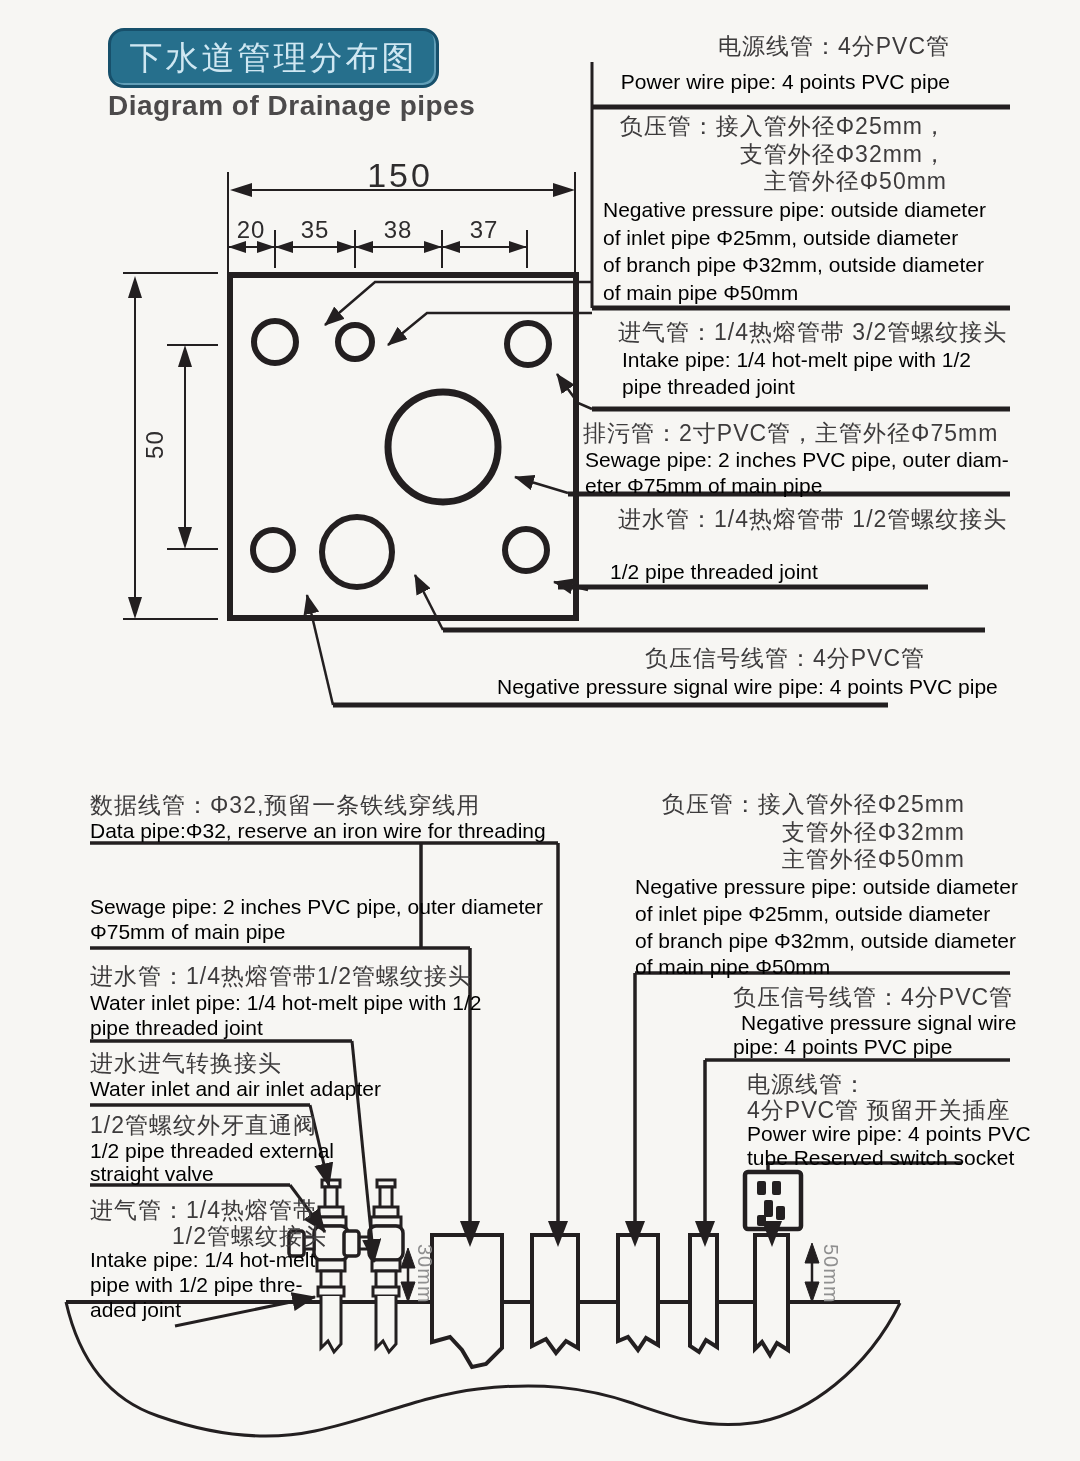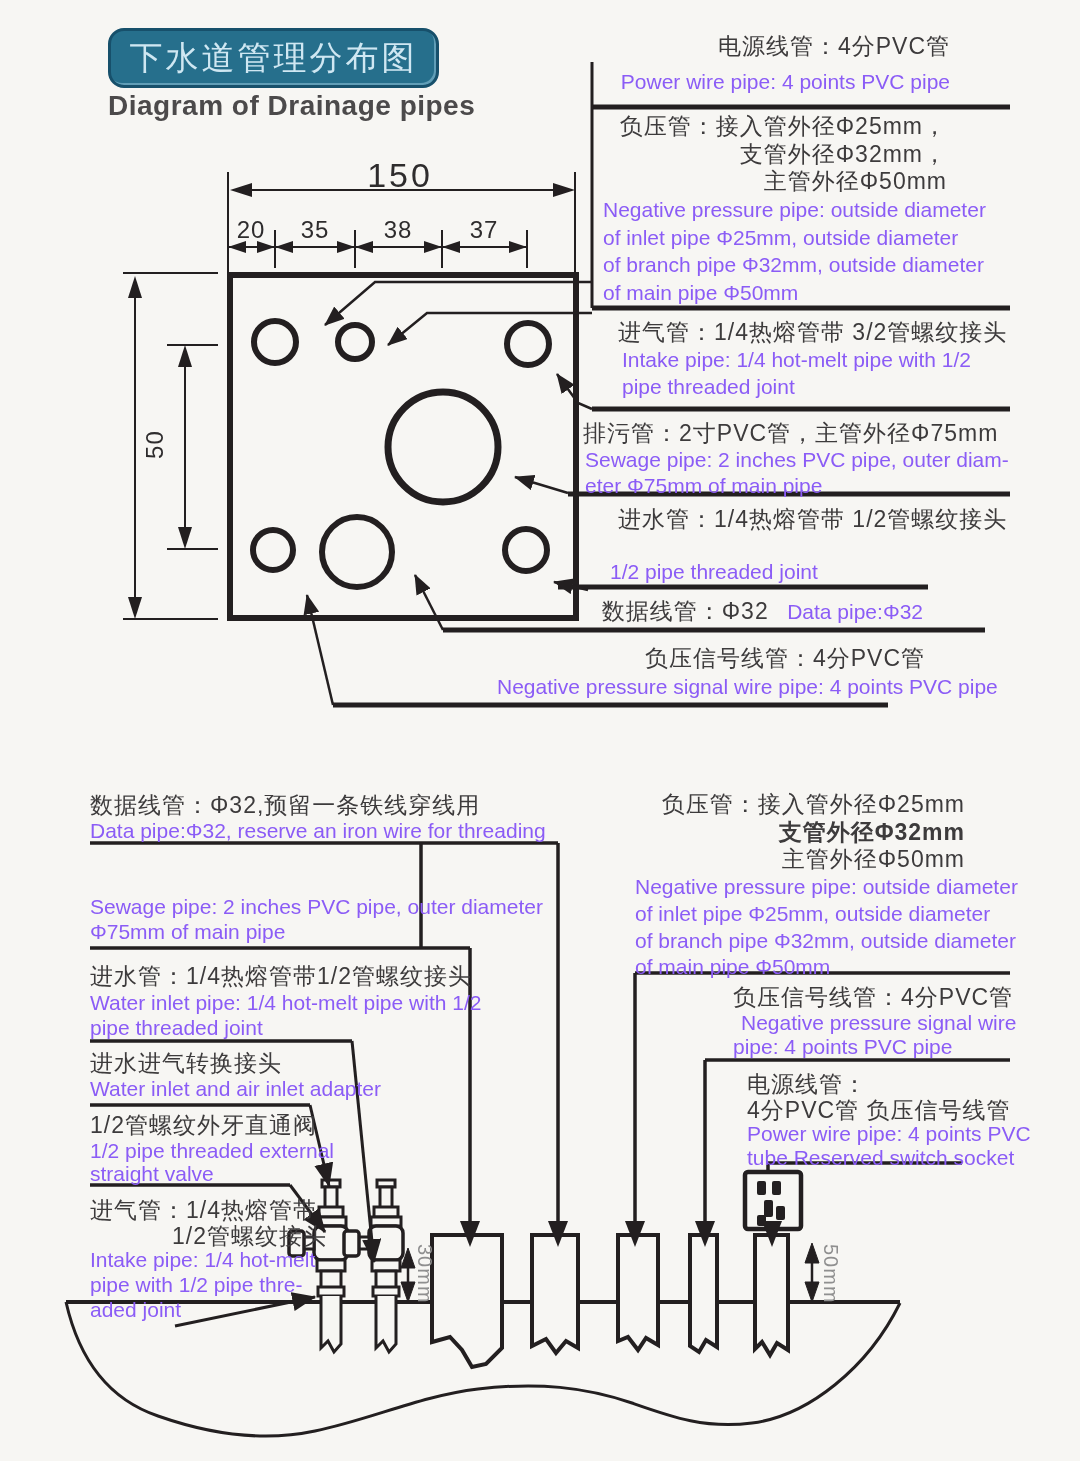--- a/index.html
+++ b/index.html
@@ -1,21 +1,21 @@
 <!DOCTYPE html>
 <html><head>
 <meta charset="utf-8">
 <style>
   html,body{margin:0;padding:0;background:#e8e8e8;}
   #stage{position:relative;width:1080px;height:1461px;background:#f7f6f3;overflow:hidden;
          font-family:"Liberation Sans","DejaVu Sans",sans-serif;color:#3d3b3c;}
   #art{position:absolute;left:0;top:0;z-index:1;}
   .txt{position:absolute;z-index:2;white-space:nowrap;line-height:1.05;}
   .zh{font-size:23px;letter-spacing:1px;color:#3d3b3c;}
-  .en{font-size:21px;color:#8b5cf6;}
+  .en{font-size:21px;color:#000000;}
   .dim{font-size:24px;color:#2e2c2d;letter-spacing:1px;}
   .dim-big{font-size:34px;letter-spacing:3px;}
   .vdim{writing-mode:vertical-rl;font-size:20px;color:#8f8f8f;letter-spacing:1px;}
   .rot{transform:rotate(-90deg);transform-origin:center center;text-align:center;}
   #badge{position:absolute;left:108px;top:28px;width:325px;height:54px;z-index:2;
          background:#266f8c;border:3px solid #17506b;border-radius:16px;
          display:flex;align-items:center;justify-content:center;
          box-shadow:inset -2px -2px 0 rgba(170,215,235,.45);}
   #badge span{color:#cfe7f2;font-size:33px;letter-spacing:3px;}
   #subtitle{position:absolute;left:108px;top:90px;z-index:2;font-size:28px;
@@ -220,24 +220,20 @@
 <div class="txt en" style="left:622px;top:349px;">Intake pipe: 1/4 hot-melt pipe with 1/2</div>
 <div class="txt en" style="left:622px;top:376px;">pipe threaded joint</div>
 
 <div class="txt zh" style="left:583px;top:421px;">排污管：2寸PVC管，主管外径Φ75mm</div>
 <div class="txt en" style="left:585px;top:449px;">Sewage pipe: 2 inches PVC pipe, outer diam-</div>
 <div class="txt en" style="left:585px;top:475px;">eter Φ75mm of main pipe</div>
 
 <div class="txt zh" style="left:618px;top:507px;">进水管：1/4热熔管带 1/2管螺纹接头</div>
 <div class="txt en" style="left:610px;top:561px;">1/2 pipe threaded joint</div>
 
-<div class="txt" style="right:157px;top:599px;">
-  <span class="zh">数据线管：Φ32</span>
-  <span class="en" style="margin-left:14px;">Data pipe:Φ32</span>
-</div>
 
 <div class="txt zh ra" style="right:155px;top:646px;">负压信号线管：4分PVC管</div>
 <div class="txt en" style="left:497px;top:676px;">Negative pressure signal wire pipe: 4 points PVC pipe</div>
 
 <div class="txt zh" style="left:90px;top:793px;">数据线管：Φ32,预留一条铁线穿线用</div>
 <div class="txt en" style="left:90px;top:820px;">Data pipe:Φ32, reserve an iron wire for threading</div>
 
 <div class="txt en" style="left:90px;top:896px;">Sewage pipe: 2 inches PVC pipe, outer diameter</div>
 <div class="txt en" style="left:90px;top:921px;">Φ75mm of main pipe</div>
 
@@ -252,32 +248,32 @@
 <div class="txt en" style="left:90px;top:1140px;">1/2 pipe threaded external</div>
 <div class="txt en" style="left:90px;top:1163px;">straight valve</div>
 
 <div class="txt zh" style="left:90px;top:1198px;">进气管：1/4热熔管带</div>
 <div class="txt zh" style="left:172px;top:1224px;">1/2管螺纹接头</div>
 <div class="txt en" style="left:90px;top:1249px;">Intake pipe: 1/4 hot-melt</div>
 <div class="txt en" style="left:90px;top:1274px;">pipe with 1/2 pipe thre-</div>
 <div class="txt en" style="left:90px;top:1299px;">aded joint</div>
 
 <div class="txt zh ra" style="right:115px;top:792px;">负压管：接入管外径Φ25mm</div>
-<div class="txt zh ra" style="right:115px;top:820px;font-weight:bold;">支管外径Φ32mm</div>
+<div class="txt zh ra" style="right:115px;top:820px;">支管外径Φ32mm</div>
 <div class="txt zh ra" style="right:115px;top:847px;">主管外径Φ50mm</div>
 <div class="txt en" style="left:635px;top:876px;">Negative pressure pipe: outside diameter</div>
 <div class="txt en" style="left:635px;top:903px;">of inlet pipe Φ25mm, outside diameter</div>
 <div class="txt en" style="left:635px;top:930px;">of branch pipe Φ32mm, outside diameter</div>
 <div class="txt en" style="left:635px;top:956px;">of main pipe Φ50mm</div>
 
 <div class="txt zh" style="left:733px;top:985px;">负压信号线管：4分PVC管</div>
 <div class="txt en" style="left:733px;top:1012px;margin-left:8px;">Negative pressure signal wire</div>
 <div class="txt en" style="left:733px;top:1036px;">pipe: 4 points PVC pipe</div>
 
 <div class="txt zh" style="left:747px;top:1072px;">电源线管：</div>
-<div class="txt zh" style="left:747px;top:1098px;">4分PVC管 负压信号线管</div>
+<div class="txt zh" style="left:747px;top:1098px;">4分PVC管 预留开关插座</div>
 <div class="txt en" style="left:747px;top:1123px;">Power wire pipe: 4 points PVC</div>
 <div class="txt en" style="left:747px;top:1147px;">tube Reserved switch socket</div>
 
 <div class="txt vdim" style="left:414px;top:1244px;">30mm</div>
 <div class="txt vdim" style="left:820px;top:1244px;">50mm</div>
 
 </div>
 
 </body></html>

